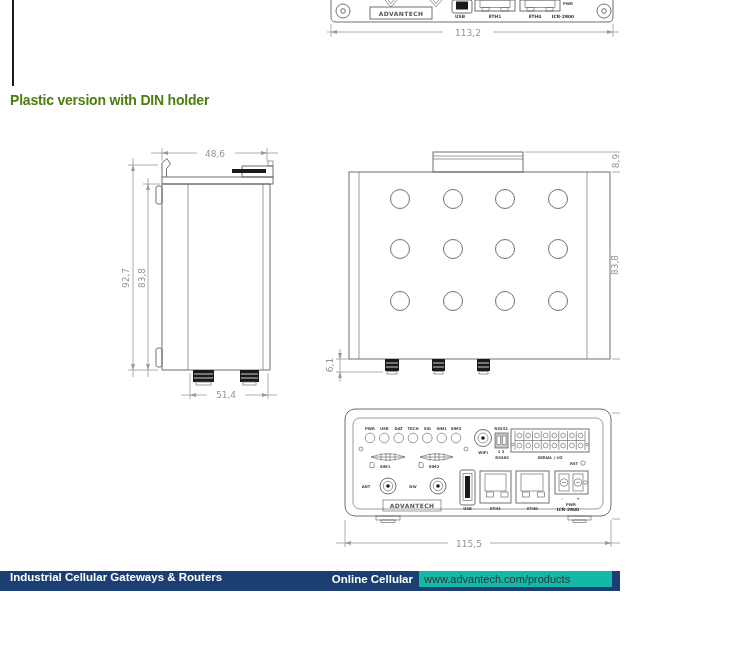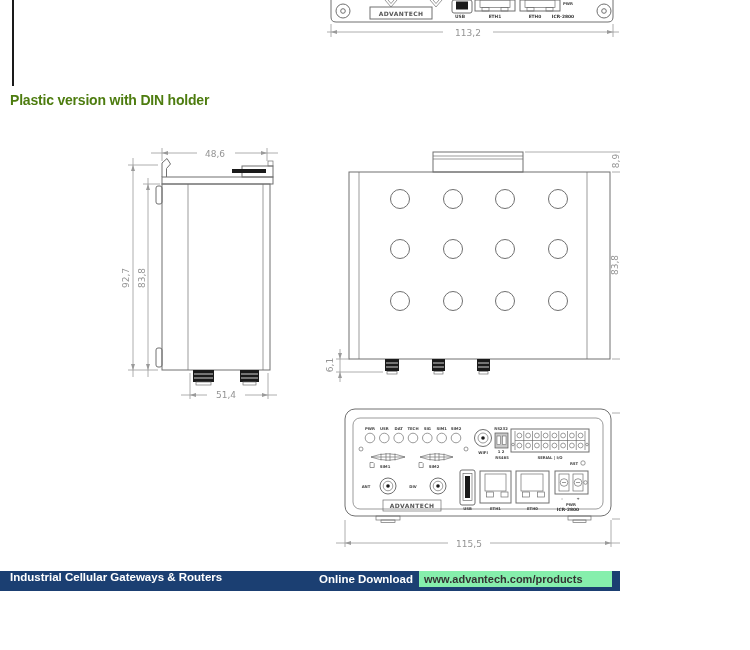--- a/index.html
+++ b/index.html
@@ -18,21 +18,21 @@
   .dtx{fill:#949494;font-size:9px;}
   .lbl{fill:#3f3f3f;font-size:3.8px;font-weight:bold;}
   .lbl2{fill:#3f3f3f;font-size:4.4px;font-weight:bold;}
   .mdl{fill:#333;font-size:4.4px;font-weight:bold;}
   .logo{fill:#555;font-size:6px;font-weight:bold;letter-spacing:.4px;}
   .footer{position:absolute;left:0;right:0;top:571px;height:20px;background:#1b3f72;
           display:flex;align-items:flex-start;color:#fff;font-weight:bold;font-size:11.5px;
           padding:0;box-sizing:border-box;}
   .footer-left{margin-left:10px;}
   .footer-right{margin-left:auto;display:flex;align-items:center;gap:6px;margin-right:8px;}
-  .url-box{background:#86efac;color:#333;font-weight:bold;font-size:11px;width:188px;height:16px;
+  .url-box{background:#14b8a6;color:#333;font-weight:normal;font-size:11px;width:188px;height:16px;
            line-height:16px;padding-left:5px;overflow:hidden;white-space:nowrap;}
 </style>
 </head>
 <body>
 
 <div id="page">
 
   <div class="vrule"></div>
 
   <div class="drw" style="left:325px;top:0;width:300px;height:48px;">
@@ -326,18 +326,18 @@
         <path class="dim" d="M277,5 H308 M277,111 H308 M300,1 V115"></path>
         <path class="arr" d="M300,5 l-2,6 h4 z M300,111 l-2,-6 h4 z"></path>
         <text class="dtx" transform="translate(295,58) rotate(-90)" text-anchor="middle">51,4</text>
       </g>
     </svg>
   </div>
 
   <div class="footer">
     <div class="footer-left">Industrial Cellular Gateways &amp; Routers</div>
     <div class="footer-right">
-      <span>Online Download</span>
+      <span>Online Cellular</span>
       <div class="url-box">www.advantech.com/products</div>
     </div>
   </div>
 
 </div>
 
 </body></html>

